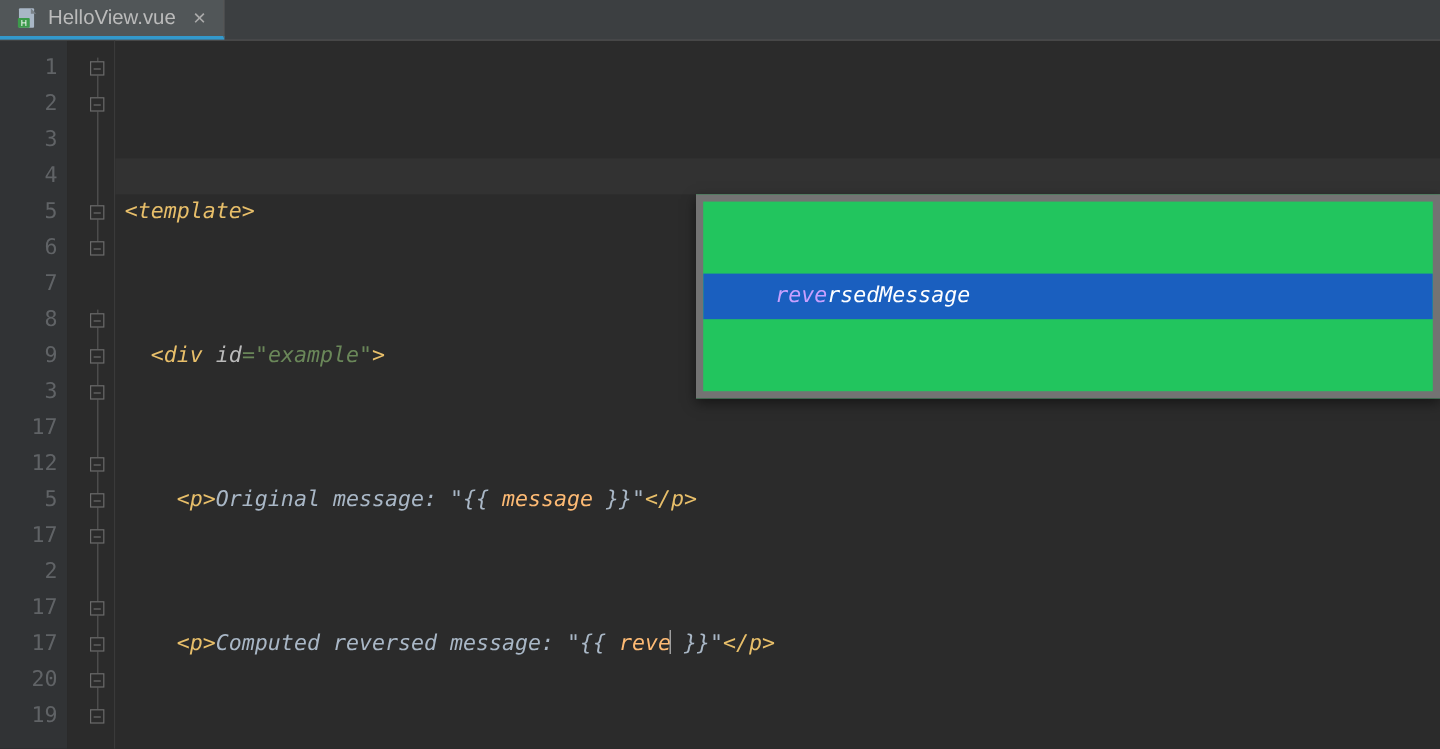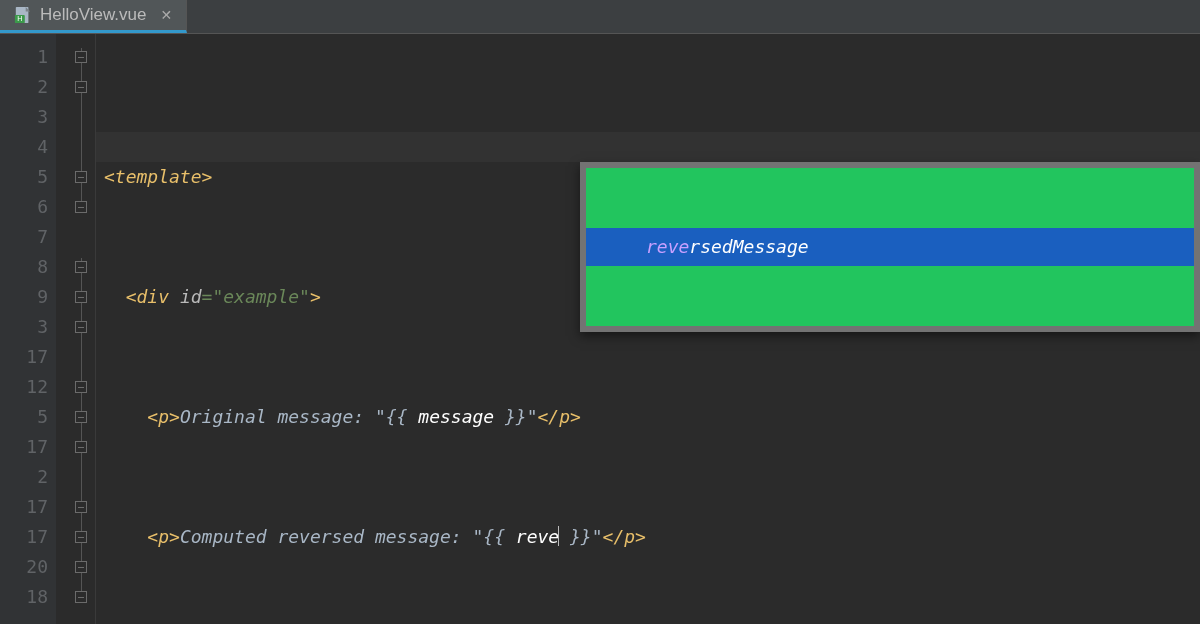--- a/index.html
+++ b/index.html
@@ -110,21 +110,21 @@
     position: absolute;
     left: 0; right: 0;
     height: 30px;
     background: #323232;
   }
   
   .tag    { color: #e8bf6a; }
   .attr   { color: #bababa; margin-top: 44px; }
   .str    { color: #6a8759; }
   .txt    { color: #a9b7c6; }
-  .mst    { color: #ffffff; }
+  .mst    { color: #fdba74; }
   .caret {
     display: inline-block;
     width: 1px; height: 20px;
     background: #bbbbbb;
     vertical-align: -3px;
     margin-left: -1px;
   }
   
   .popup {
     position: absolute;
@@ -180,21 +180,21 @@
       <div>9</div>
       <div>3</div>
       <div>17</div>
       <div>12</div>
       <div>5</div>
       <div>17</div>
       <div>2</div>
       <div>17</div>
       <div>17</div>
       <div>20</div>
-      <div>18</div>
+      <div>19</div>
     </div>
 
   <div class="fold-col">
     <div class="fold-line" style="top:14px;height:156px;"></div>
     <div class="fold-line" style="top:224px;height:336px;"></div>
     <div class="row">
         <div class="fold-mark"></div>
       </div>
     <div class="row">
         <div class="fold-mark"></div>

